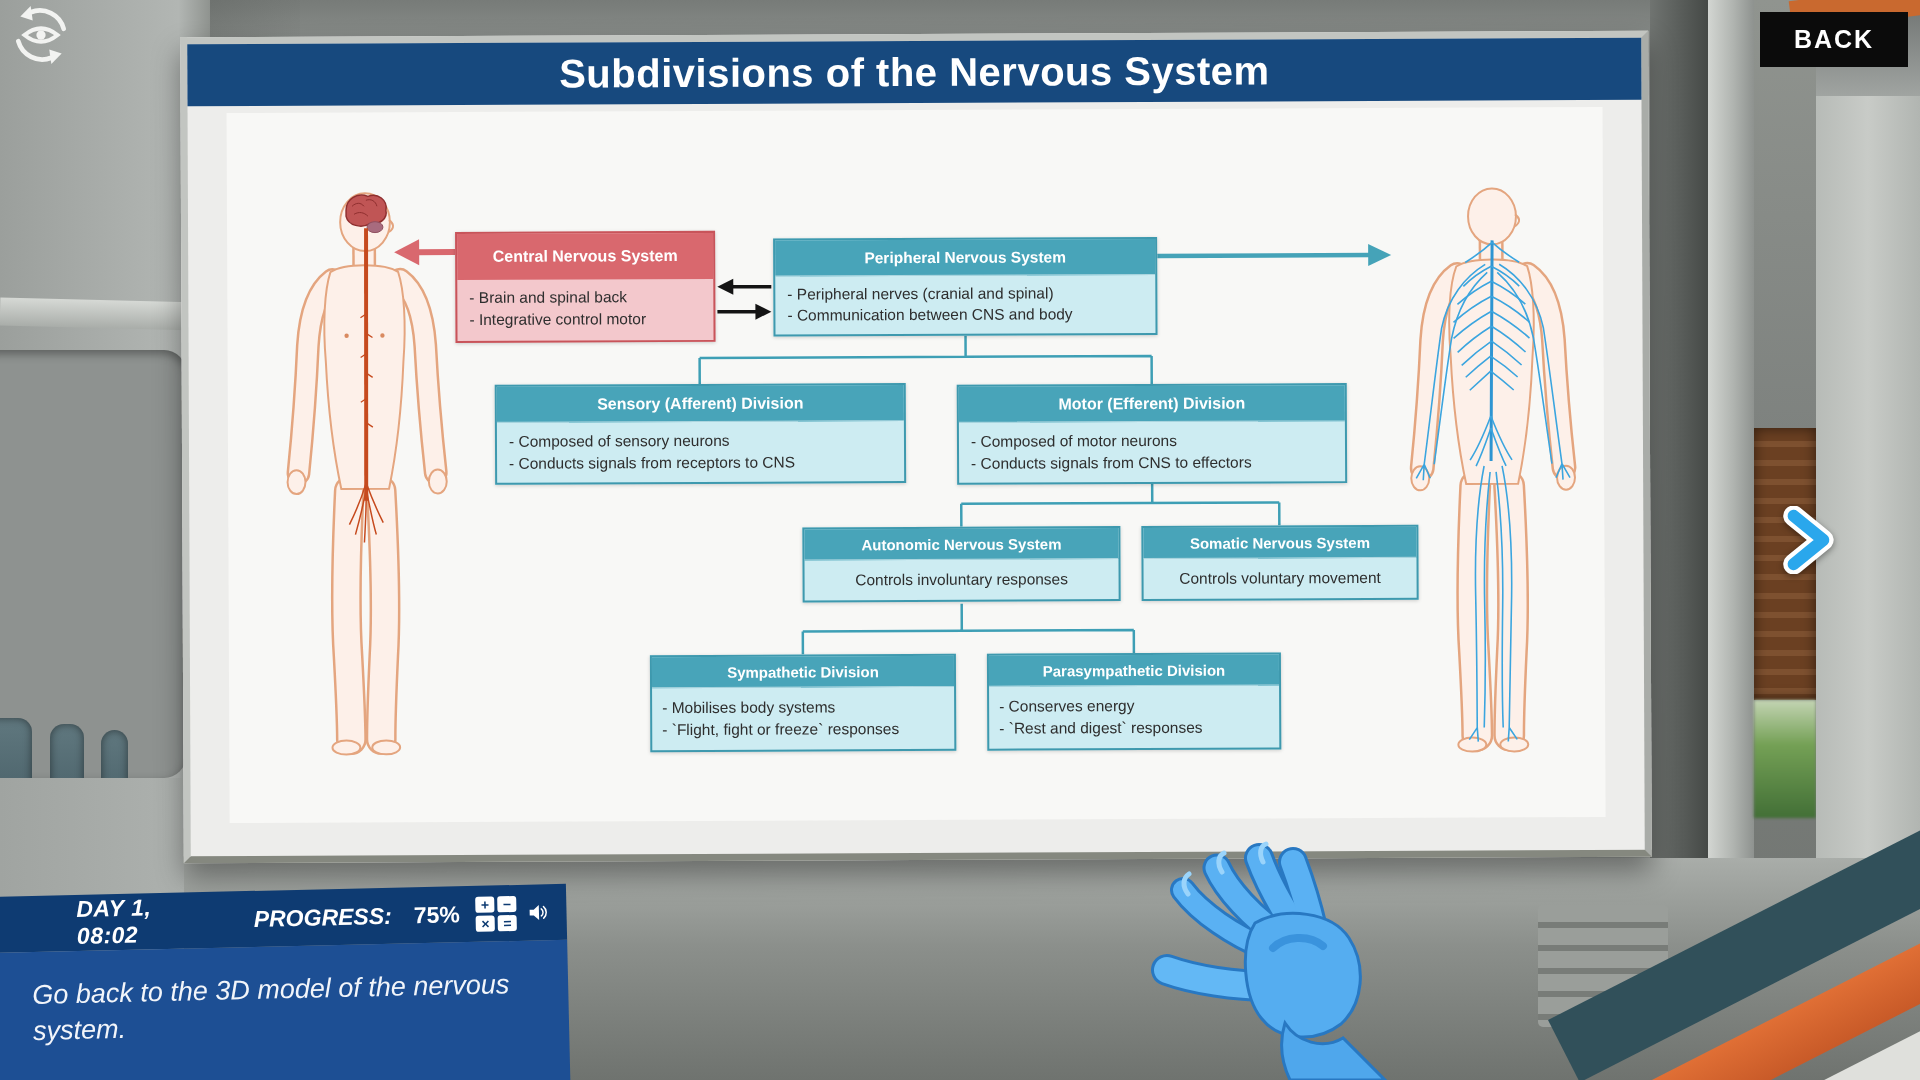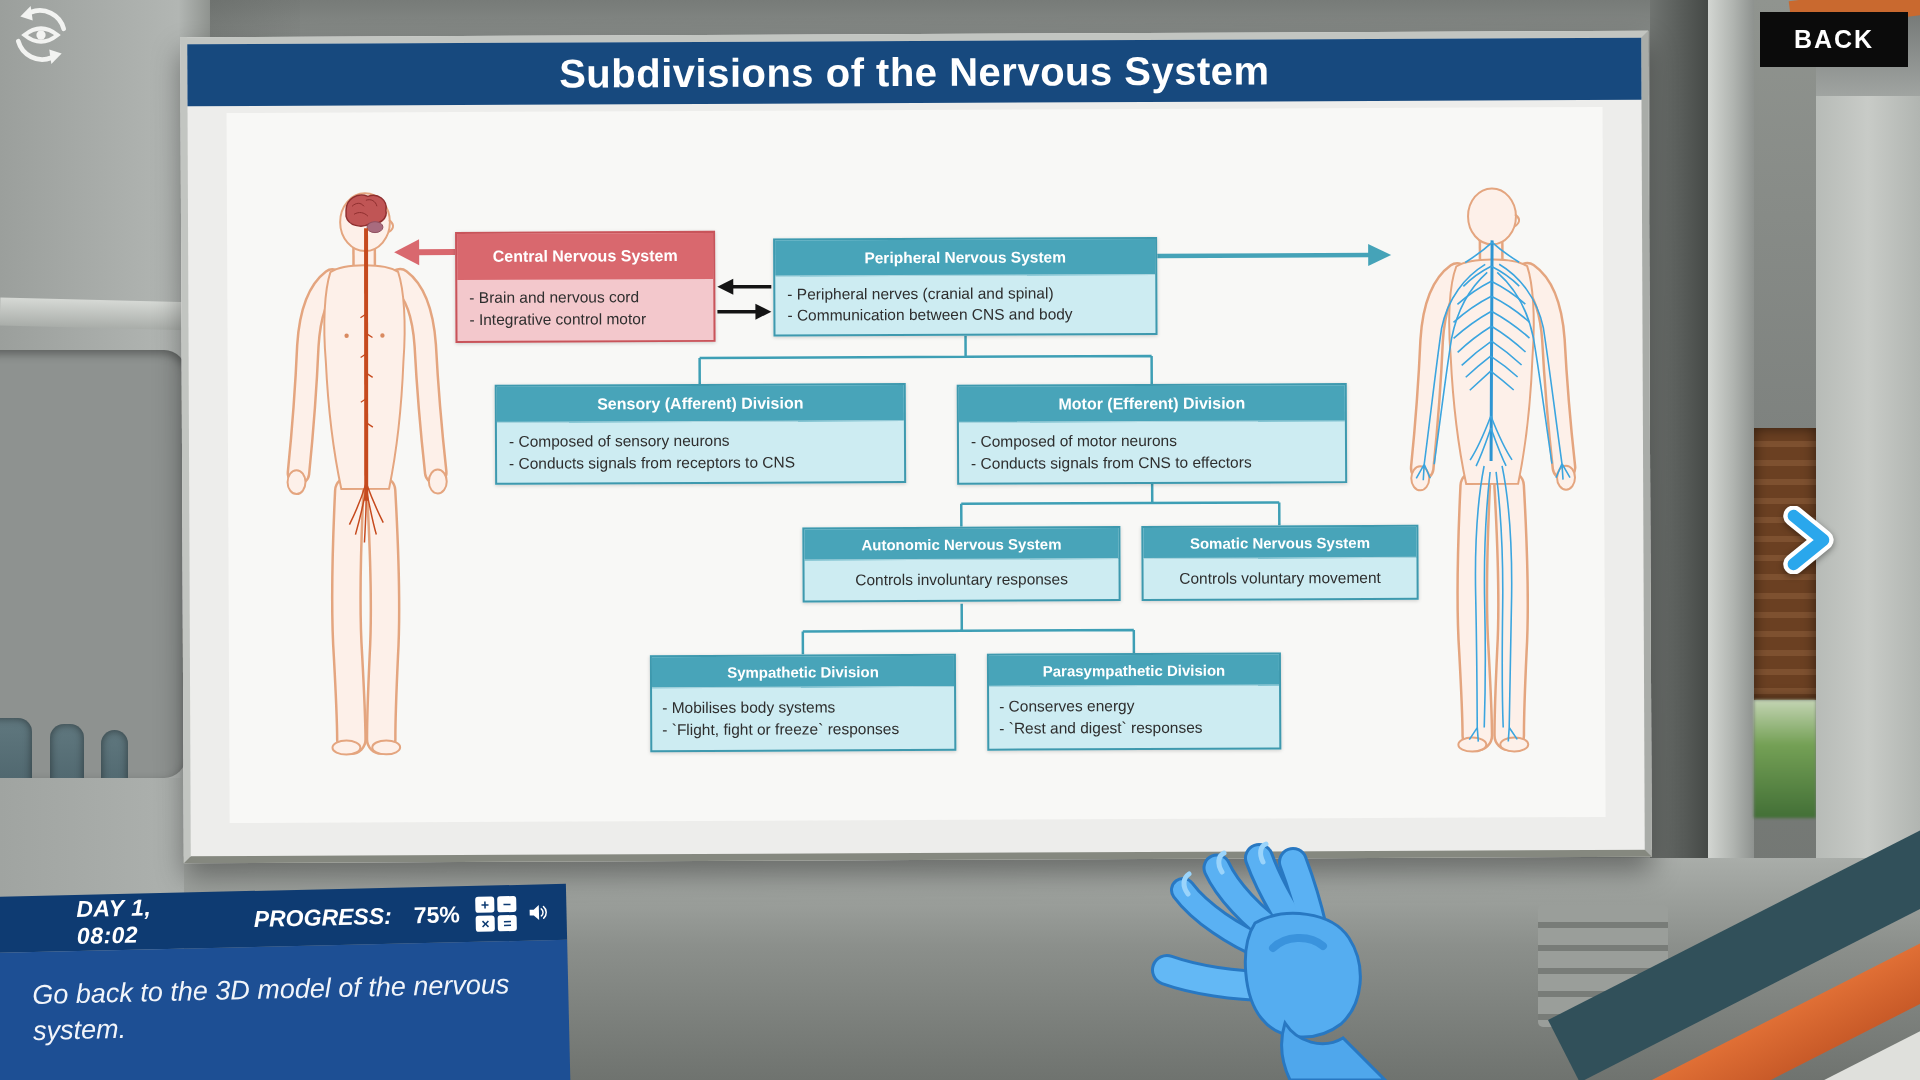--- a/index.html
+++ b/index.html
@@ -264,21 +264,21 @@
             <path d="M94,296 C90,330 87,372 88,430 C89,486 88,524 87,552"></path>
             <path d="M106,290 C112,320 116,360 115,420 C114,480 113,520 112,552 M112,552 L120,564 M112,552 L111,566"></path>
             <path d="M100,296 C104,330 107,372 106,430 C105,486 105,524 106,552"></path>
           </g>
         </g>
       </svg>
 
       <div class="nbox red" id="cns">
         <div class="nbox-h">Central Nervous System</div>
         <div class="nbox-b">
-          <div class="bline">- Brain and nervous cord</div>
+          <div class="bline">- Brain and spinal back</div>
           <div class="bline">- Integrative control motor</div>
         </div>
       </div>
 
       <div class="nbox teal" id="pns">
         <div class="nbox-h">Peripheral Nervous System</div>
         <div class="nbox-b">
           <div class="bline">- Peripheral nerves (cranial and spinal)</div>
           <div class="bline">- Communication between CNS and body</div>
         </div>

